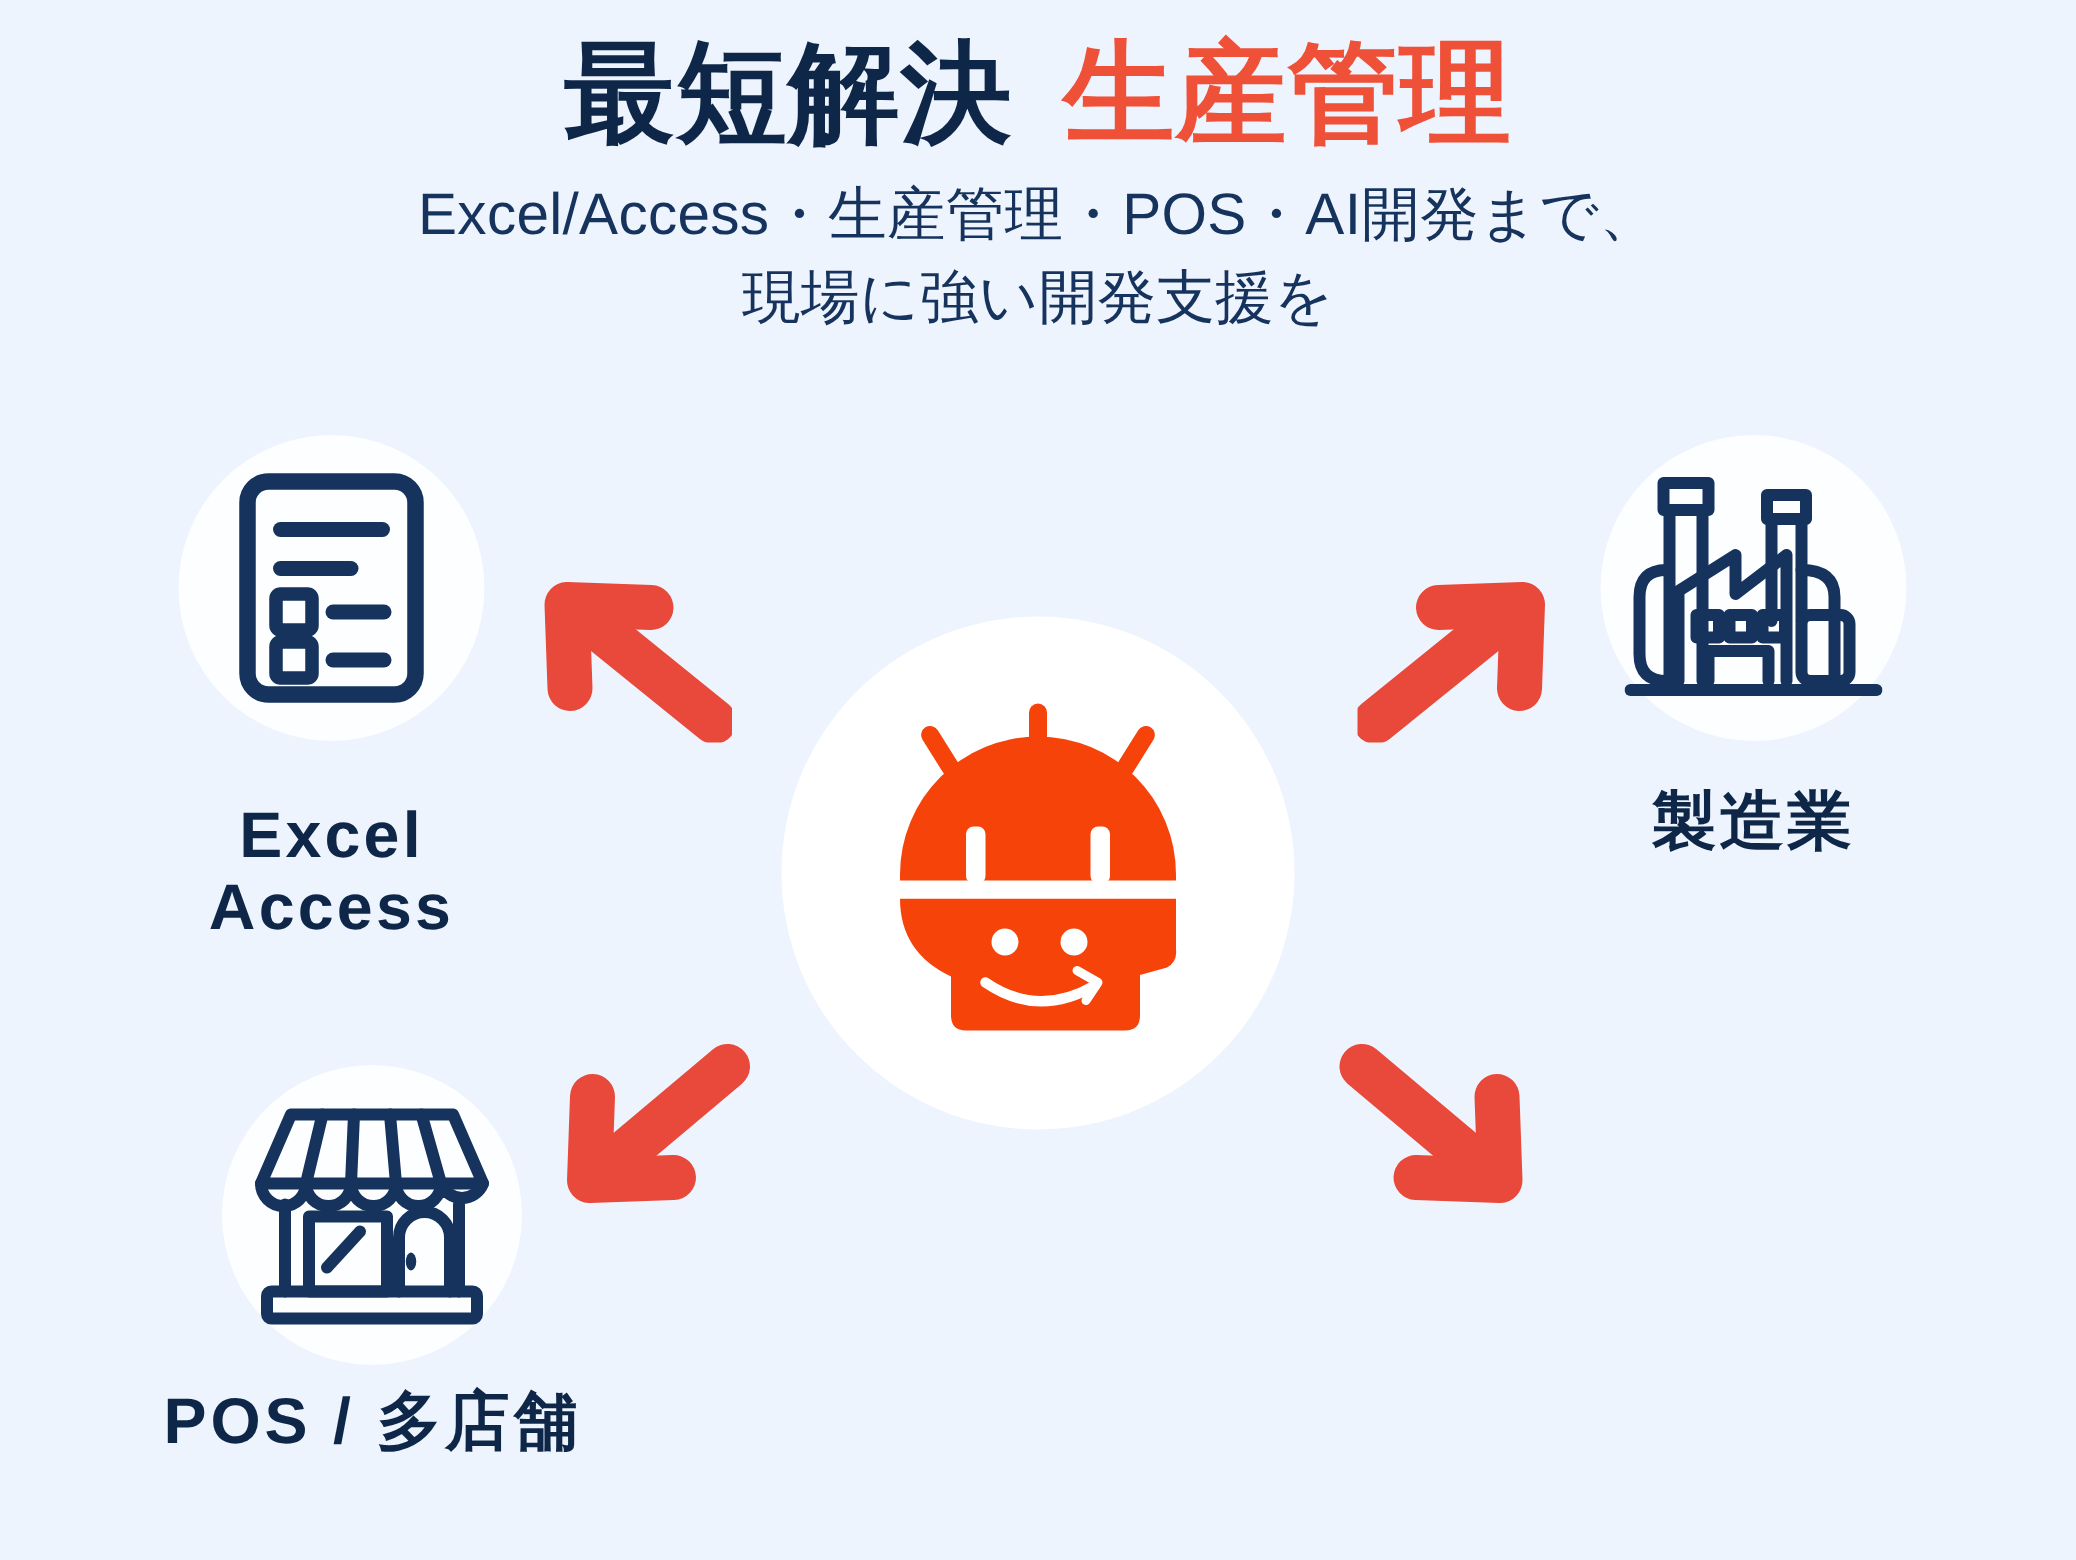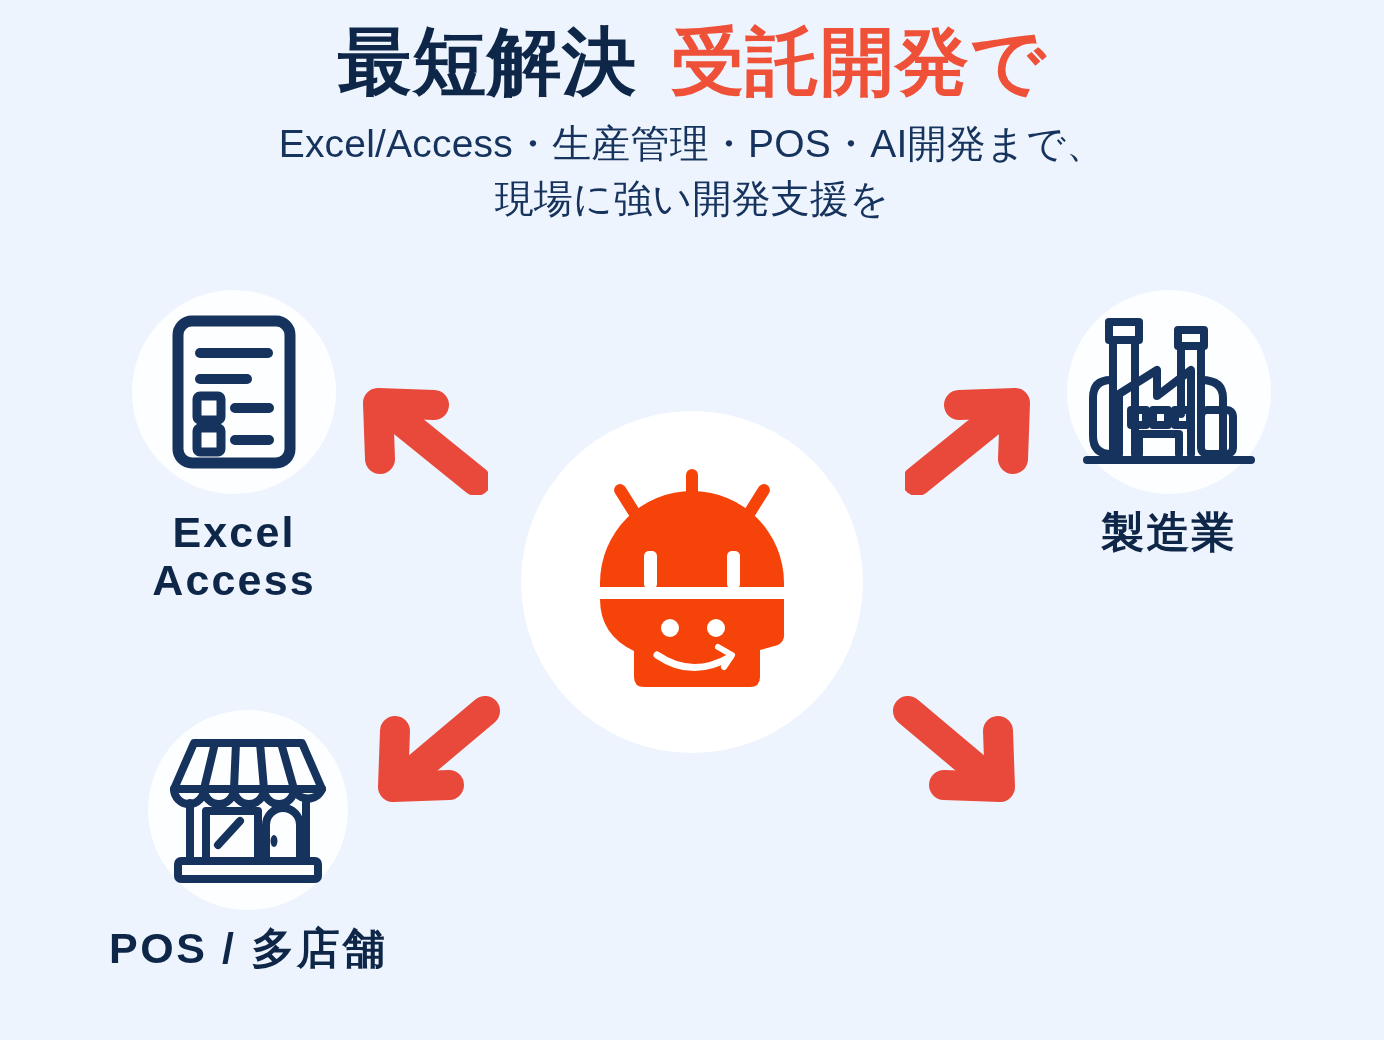--- a/index.html
+++ b/index.html
@@ -35,23 +35,23 @@
     display:flex;align-items:center;justify-content:center;
   }
   .disc svg{display:block;}
   .node-label{
     margin-top:14px;
     font-size:43px;font-weight:700;color:#0e2748;
     letter-spacing:.05em;line-height:1.12;text-align:center;white-space:nowrap;
   }
   .node-label .ln{display:block;}
 
-  #node-excel{left:132px;top:290px;}
+  #node-excel{left:119px;top:290px;gap:25px;}
   #node-excel .disc{width:204px;height:204px;}
-  #node-mfg{left:1067px;top:290px;}
+  #node-mfg{left:1067px;top:290px;gap:16px;}
   #node-mfg .disc{width:204px;height:204px;}
   #node-pos{left:109px;top:710px;}
   #node-ai{left:1067px;top:710px;}
 
   #node-pos .node-label{letter-spacing:.06em;}
 
   
   .center{
     position:absolute;left:521px;top:411px;
     width:342px;height:342px;border-radius:50%;
@@ -65,21 +65,21 @@
   #arrow-ur{left:905px;top:385px;}
   #arrow-dl{left:375px;top:695px;}
   #arrow-dr{left:888px;top:695px;}
 </style>
 </head>
 <body>
 
 <div class="stage">
 
   <div class="header">
-    <h1 class="title"><span>最短解決</span><span class="accent">受託開発で</span></h1>
+    <h1 class="title"><span>最短解決</span><span class="accent">生産管理</span></h1>
     <p class="subtitle">
       <span class="l1">Excel/Access・生産管理・POS・AI開発まで、</span>
       <span class="l2">現場に強い開発支援を</span>
     </p>
   </div>
 
   <div class="center">
     <span>
       <svg width="220" height="230" viewBox="0 0 220 230" fill="none">
         <g fill="#f6430a">

